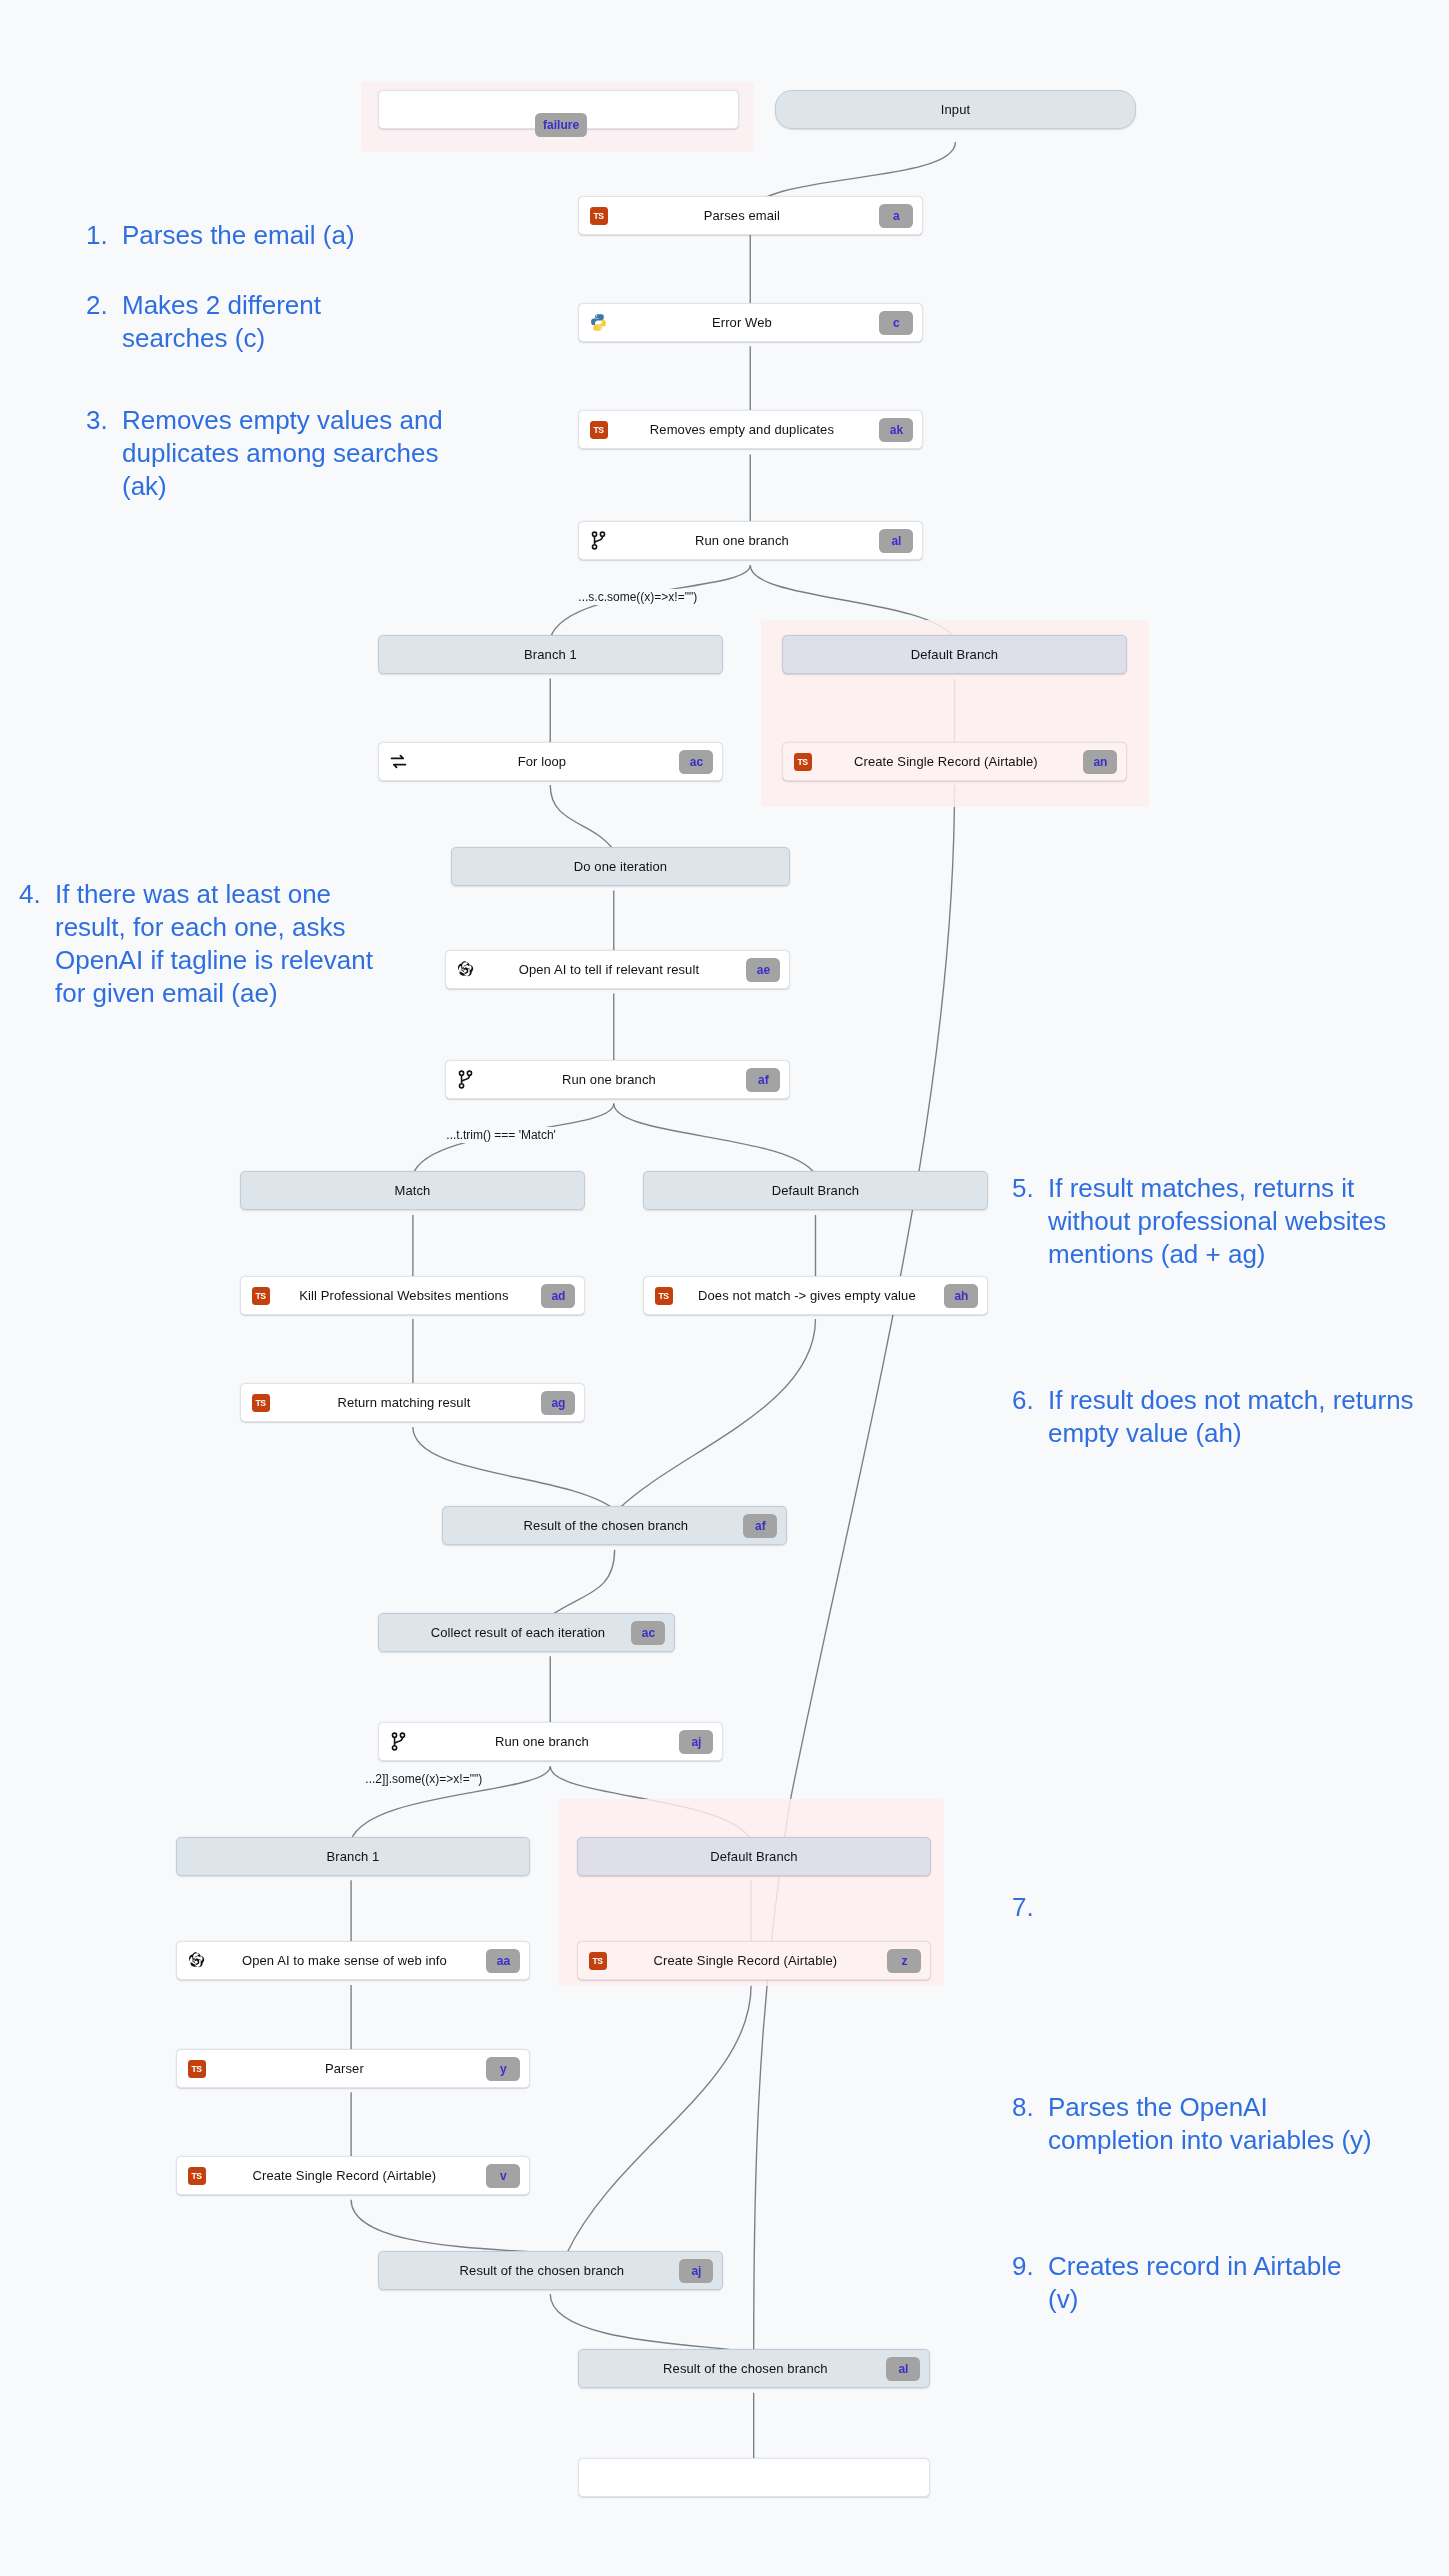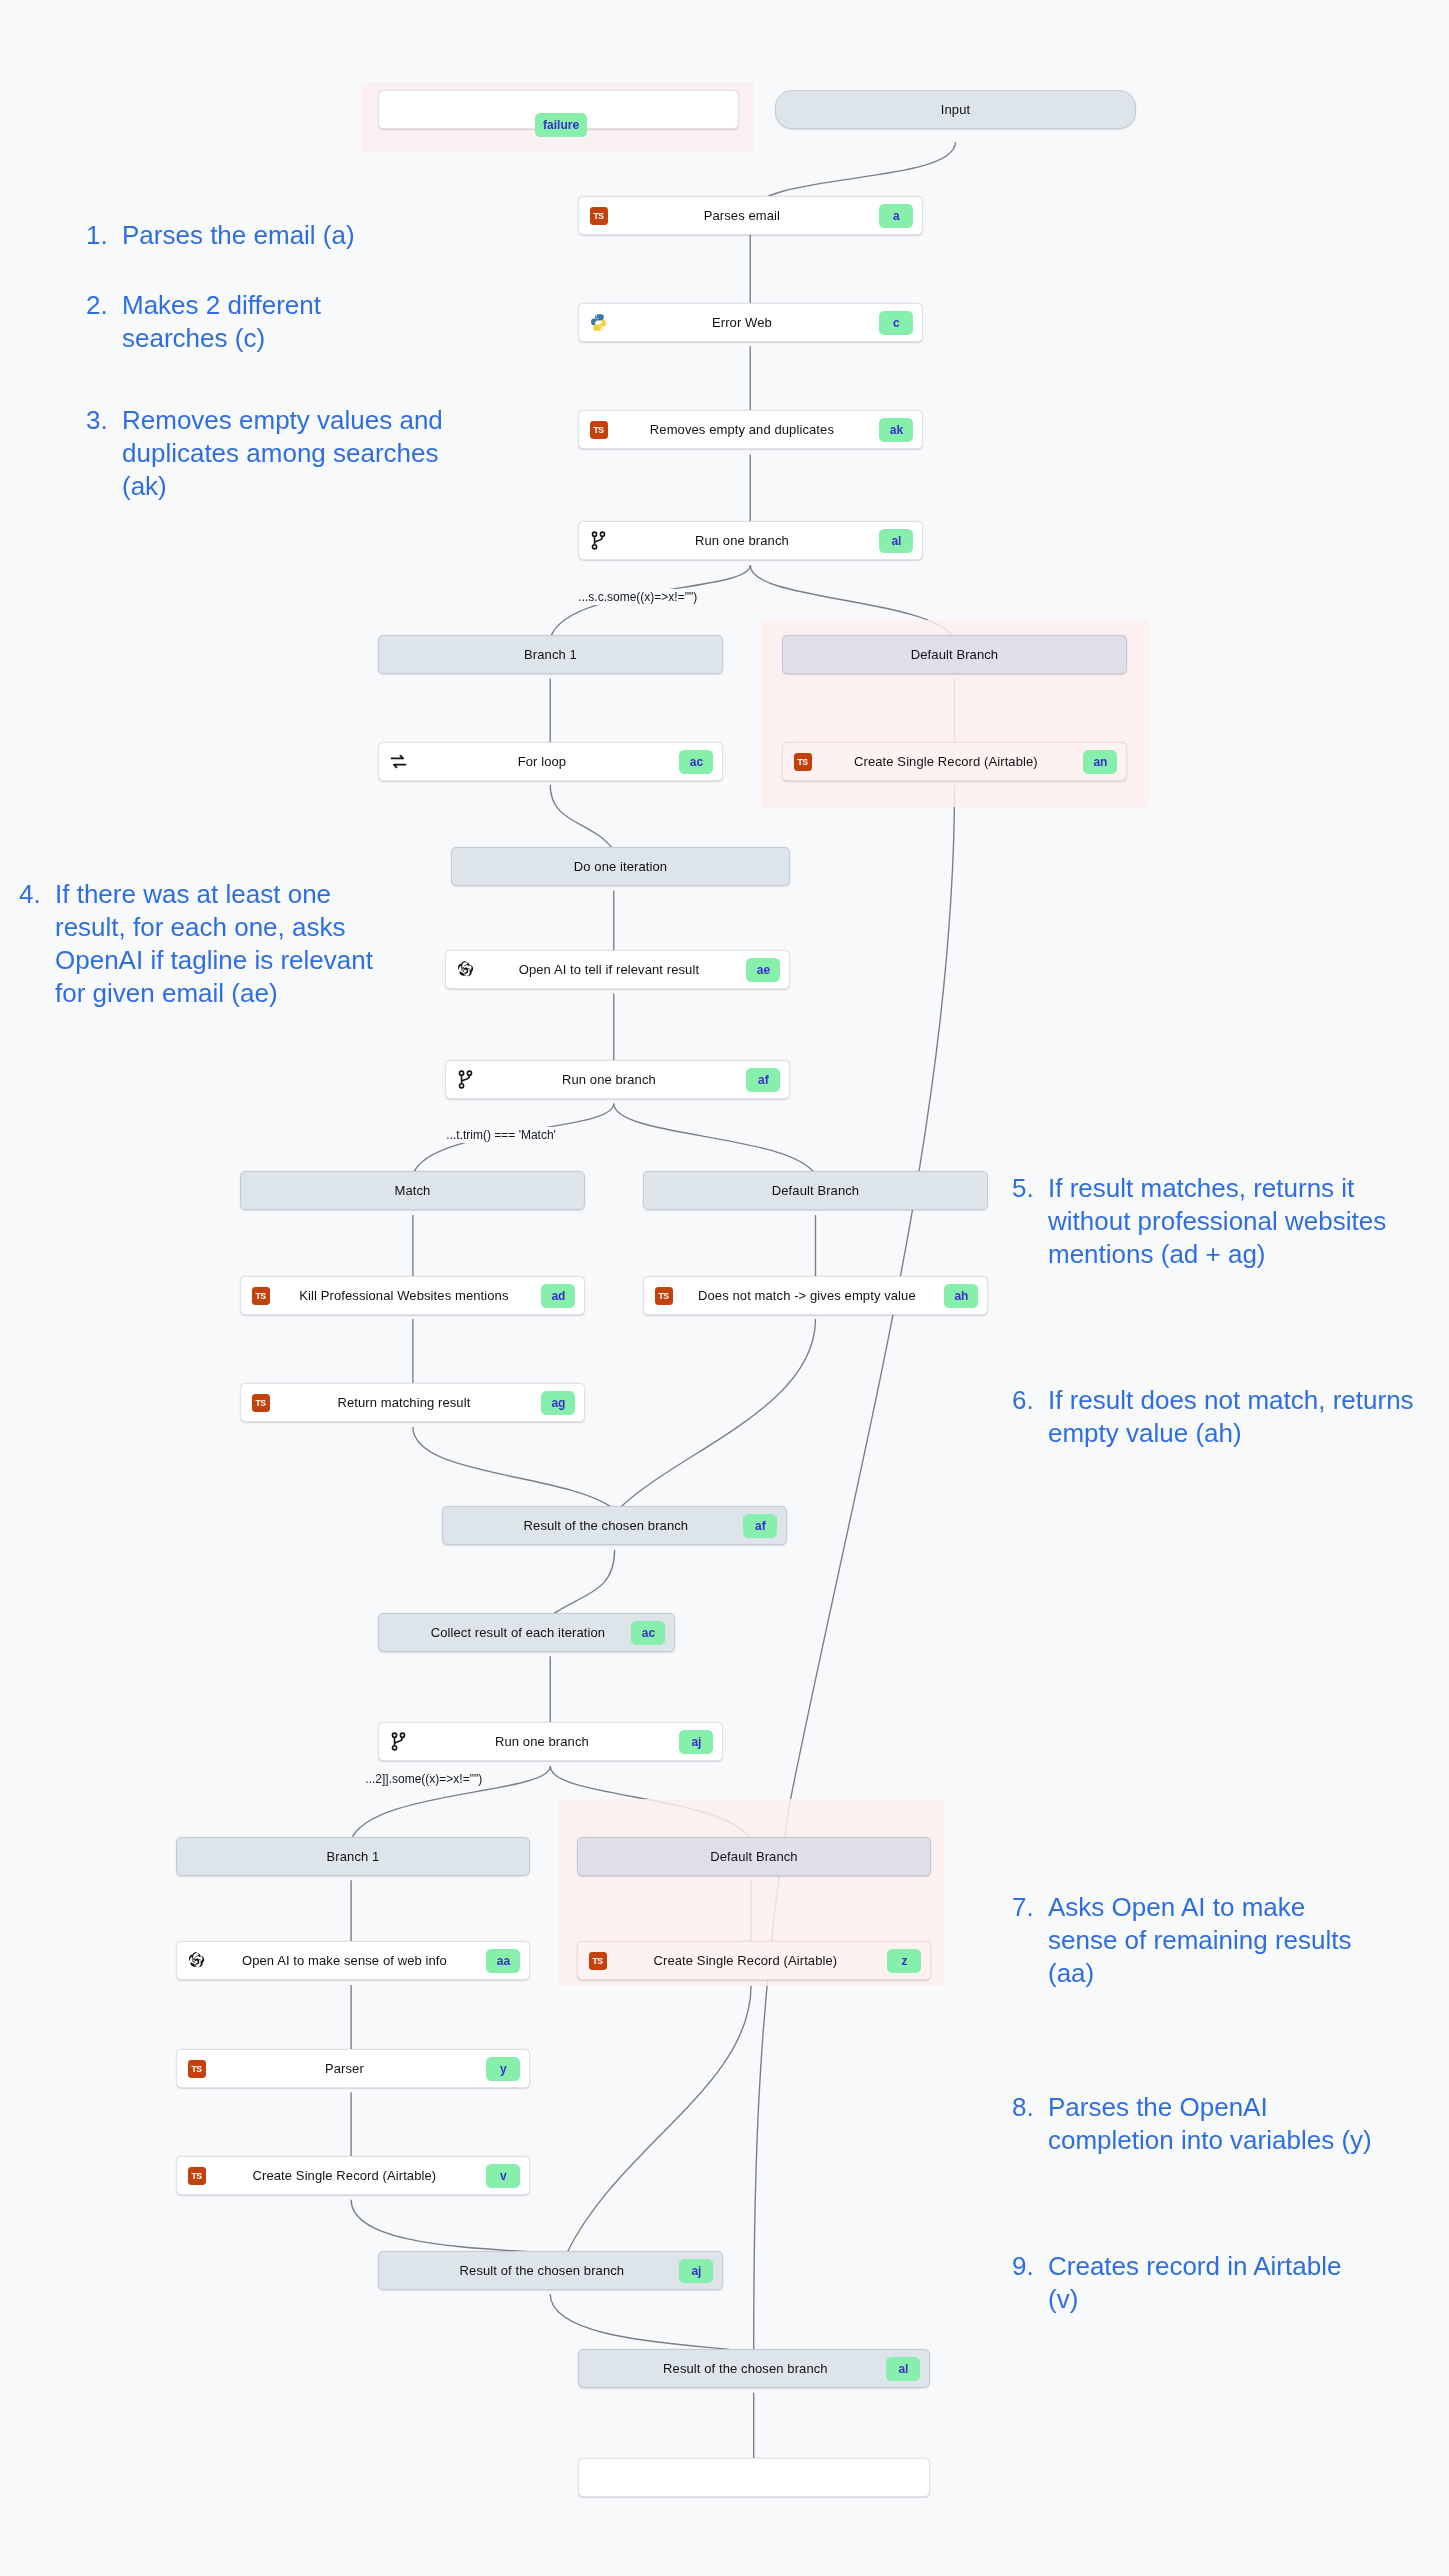--- a/index.html
+++ b/index.html
@@ -45,21 +45,21 @@
     display: flex; align-items: center; justify-content: center;
   }
   .node .label {
     flex: 1 1 auto; text-align: center;
     white-space: nowrap; overflow: hidden;
     letter-spacing: 0.1px;
   }
   .node .badge {
     flex: 0 0 auto; min-width: 34px; height: 24px;
     display: flex; align-items: center; justify-content: center;
-    background: #86efac; color: #3b2fc9;
+    background: #a3a3a3; color: #3b2fc9;
     font-weight: 700; font-size: 12px;
     border-radius: 5.2px; padding: 0 7.7px; margin-left: 5.2px;
   }
   .node .badge.wide { min-width: 45px; }
   .node .spacer { flex: 0 0 22px; }
 
   
   .ts {
     width: 18px; height: 18px; border-radius: 3.4px;
     background: #c2410c; color: #fff;
@@ -425,21 +425,20 @@
   <div class="anno" style="left:1012px; top:1172px; width:421px;">
     <span class="num">5.</span>
     <span class="txt">If result matches, returns it without professional websites mentions (ad + ag)</span>
   </div>
   <div class="anno" style="left:1012px; top:1384px; width:404px;">
     <span class="num">6.</span>
     <span class="txt">If result does not match, returns empty value (ah)</span>
   </div>
   <div class="anno" style="left:1012px; top:1891px; width:343px;">
     <span class="num">7.</span>
-    <span class="txt">Asks Open AI to make sense of remaining results (aa)</span>
   </div>
   <div class="anno" style="left:1012px; top:2091px; width:361px;">
     <span class="num">8.</span>
     <span class="txt">Parses the OpenAI completion into variables (y)</span>
   </div>
   <div class="anno" style="left:1012px; top:2250px; width:343px;">
     <span class="num">9.</span>
     <span class="txt">Creates record in Airtable (v)</span>
   </div>
 

